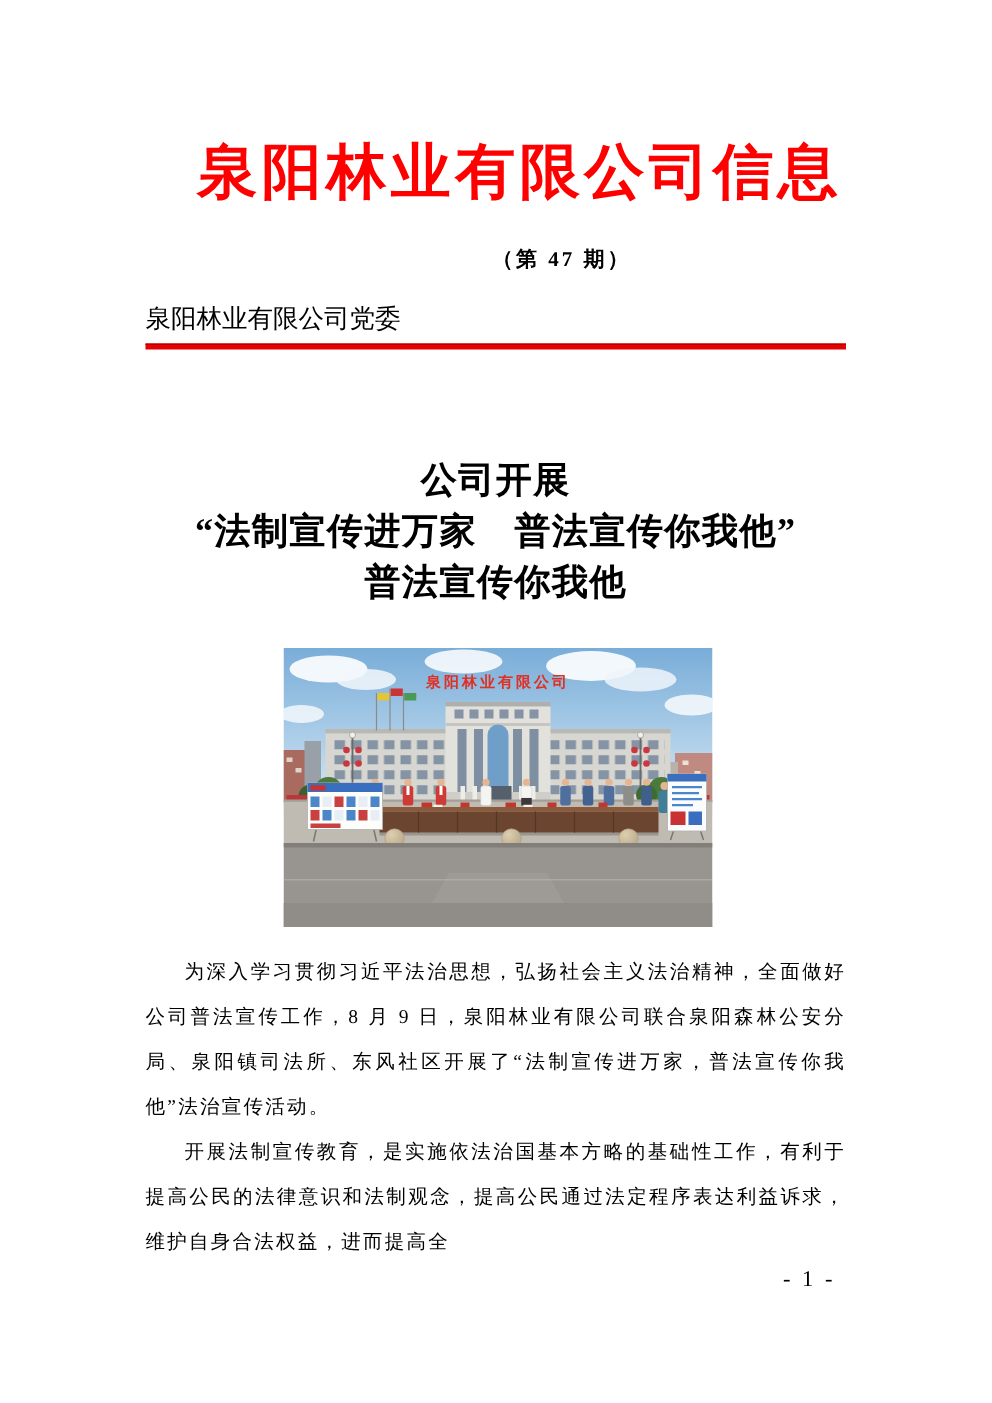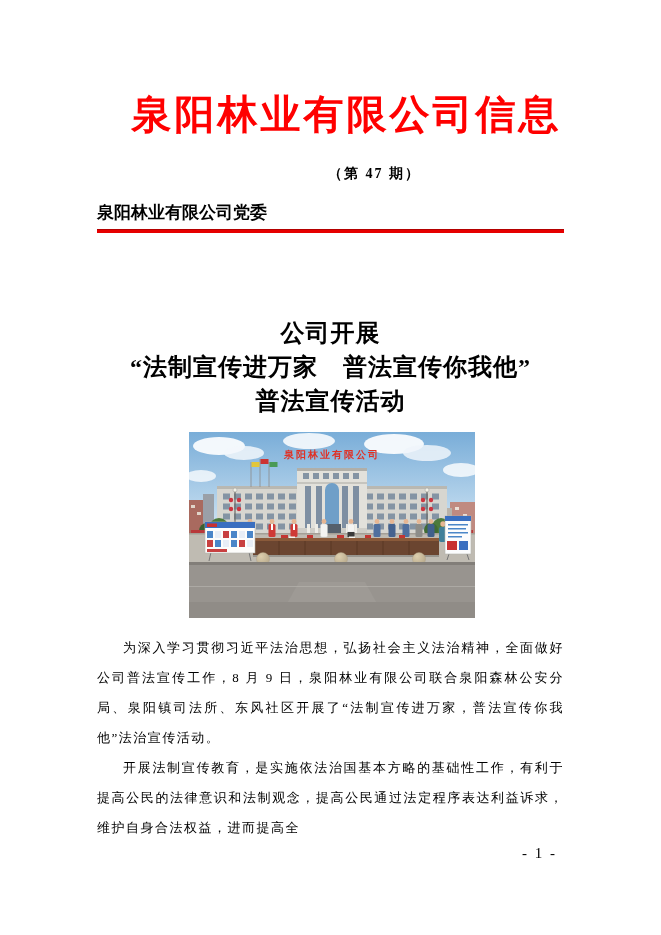--- a/index.html
+++ b/index.html
@@ -14,29 +14,29 @@
     font-size:40px;line-height:50px;font-weight:bold;letter-spacing:3px;
     color:var(--title-red,#ff0000);
   }
   .issue-line{
     position:absolute;top:162px;left:0;width:661px;text-align:center;
     font-size:14px;line-height:24px;font-weight:bold;letter-spacing:2px;margin-left:44px;
   }
   .pub-row{
     position:absolute;top:200px;left:97px;width:467px;
     display:flex;justify-content:space-between;align-items:center;
-    font-size:17px;line-height:26px;font-weight:bold;
+    font-size:17px;line-height:26px;font-weight:normal;
   }
   .red-rule{
     position:absolute;top:229px;left:97px;width:467px;height:4px;
     background:var(--rule-red,#e60000);
     border-top:1px solid #b40000;box-sizing:border-box;
   }
   .headline{
-    position:absolute;top:316px;left:0;width:661px;text-align:center;
+    position:absolute;top:304px;left:0;width:661px;text-align:center;
     font-weight:bold;font-size:24px;line-height:34px;letter-spacing:1px;
   }
   .photo-wrap{
     position:absolute;top:432px;left:189px;width:286px;height:186px;
   }
   .photo-wrap svg{display:block;width:286px;height:186px;}
   .body-text{
     position:absolute;top:633px;left:97px;width:467px;
     font-size:13px;line-height:30px;text-align:justify;
     letter-spacing:1.5px;
@@ -59,21 +59,21 @@
 
   <div class="pub-row">
     <span>泉阳林业有限公司党委</span>
   </div>
 
   <div class="red-rule"></div>
 
   <div class="headline">
     <div>公司开展</div>
     <div>“法制宣传进万家　普法宣传你我他”</div>
-    <div>普法宣传活动</div>
+    <div>普法宣传你我他</div>
   </div>
 
   <div class="photo-wrap">
     <svg viewBox="0 0 286 186" xmlns="http://www.w3.org/2000/svg">
       <defs>
         <linearGradient id="sky" x1="0" y1="0" x2="0" y2="1">
           <stop offset="0" stop-color="#79add8"></stop>
           <stop offset="0.55" stop-color="#aecfe9"></stop>
           <stop offset="1" stop-color="#dcecf7"></stop>
         </linearGradient>

